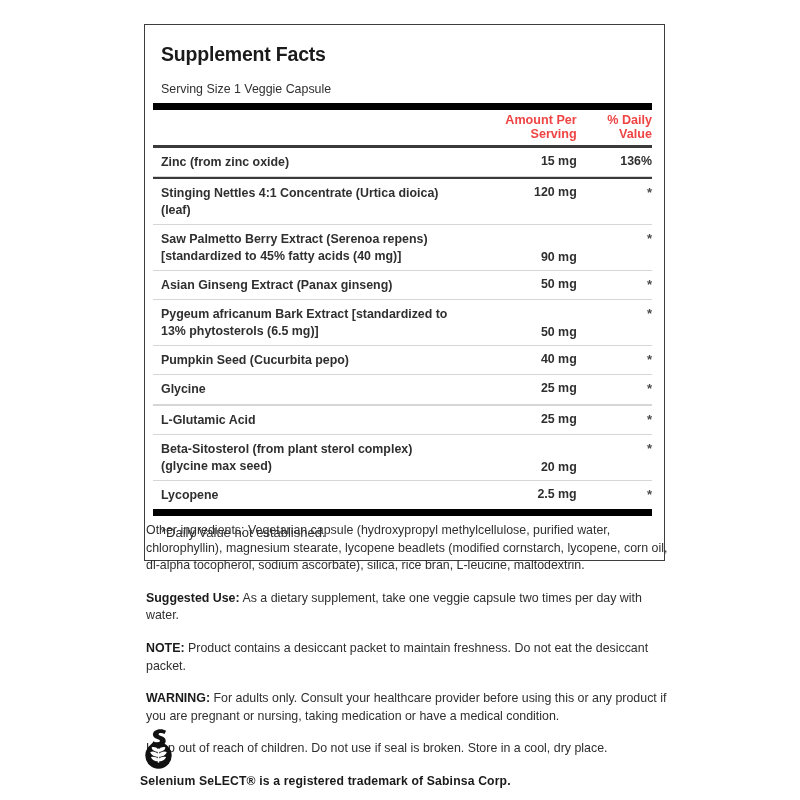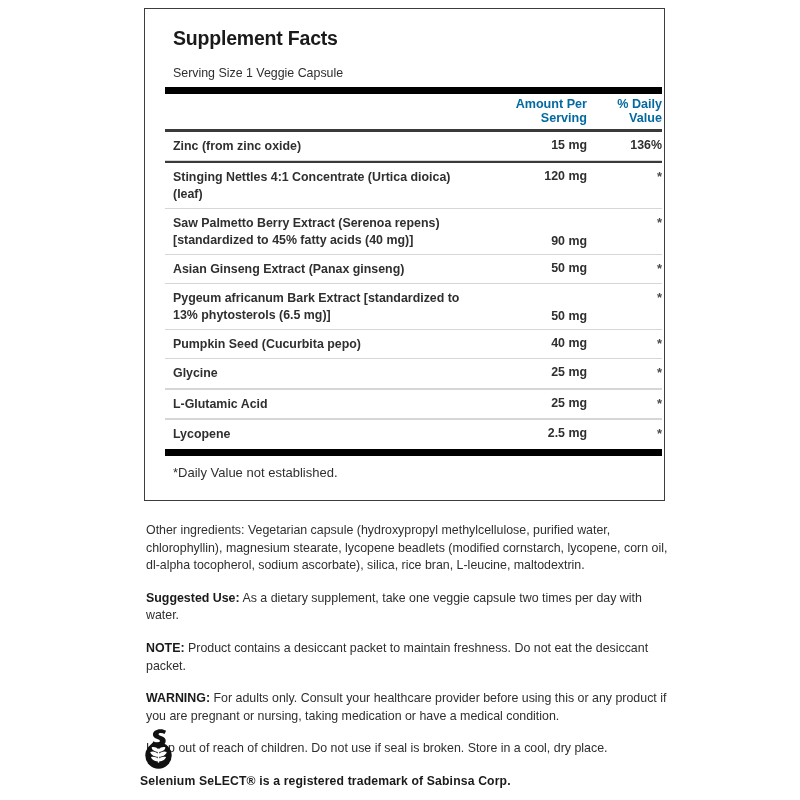--- a/index.html
+++ b/index.html
@@ -18,26 +18,26 @@
     position: relative;
     width: 800px;
     height: 800px;
     overflow: hidden;
   }
 
   
   .sf-panel {
     position: absolute;
     left: 144px;
-    top: 8px;
+    top: 24px;
     width: 521px;
     box-sizing: border-box;
     border: 1px solid #3d3d3d;
     background: #fff;
-    padding: 18px 12px 10px 20px;
+    padding: 18px 12px 10px 8px;
   }
   .sf-title {
     font-size: 19.5px;
     font-weight: bold;
     letter-spacing: -0.2px;
     color: #1a1a1a;
     margin: 0 0 16px 8px;
   }
   .sf-serving {
     font-size: 12.4px;
@@ -64,21 +64,21 @@
 
   
   .rule-thick  { height: 7px;  background: #000; font-size:0; line-height:0; }
   .rule-medium { height: 2.5px; background: #3a3a3a; font-size:0; line-height:0; }
   .rule-hair   { height: 1px;  background: #d6d6d6; font-size:0; line-height:0; }
   .rule-cell   { padding: 0 !important; }
 
   .hdr-row td {
     font-weight: bold;
     font-size: 12.6px;
-    color: #0369a1;
+    color: #ef4444;
     padding: 3px 0 4px 0;
   }
   .hdr-amount { text-align: right; padding-right: 8px !important; }
   .hdr-dv     { text-align: right; }
 
   .row-cell-name {
     padding: 6px 4px 6px 8px !important;
     line-height: 1.32;
   }
   .row-cell-amt {
@@ -266,20 +266,25 @@
           </tr>
           <tr>
             <td class="row-cell-name">L-Glutamic Acid</td>
             <td class="row-cell-amt">25 mg</td>
             <td class="row-cell-dv star">*</td>
           </tr>
           <tr>
             <td class="rule-cell" colspan="3">
               <div class="rule-hair"></div>
             </td>
+          </tr>
+          <tr>
+            <td class="row-cell-name">Beta-Sitosterol (from plant sterol complex) (glycine max seed)</td>
+            <td class="row-cell-amt amt-wrapped">20 mg</td>
+            <td class="row-cell-dv star">*</td>
           </tr>
           <tr>
             <td class="rule-cell" colspan="3">
               <div class="rule-hair"></div>
             </td>
           </tr>
           <tr>
             <td class="row-cell-name">Lycopene</td>
             <td class="row-cell-amt">2.5 mg</td>
             <td class="row-cell-dv star">*</td>

